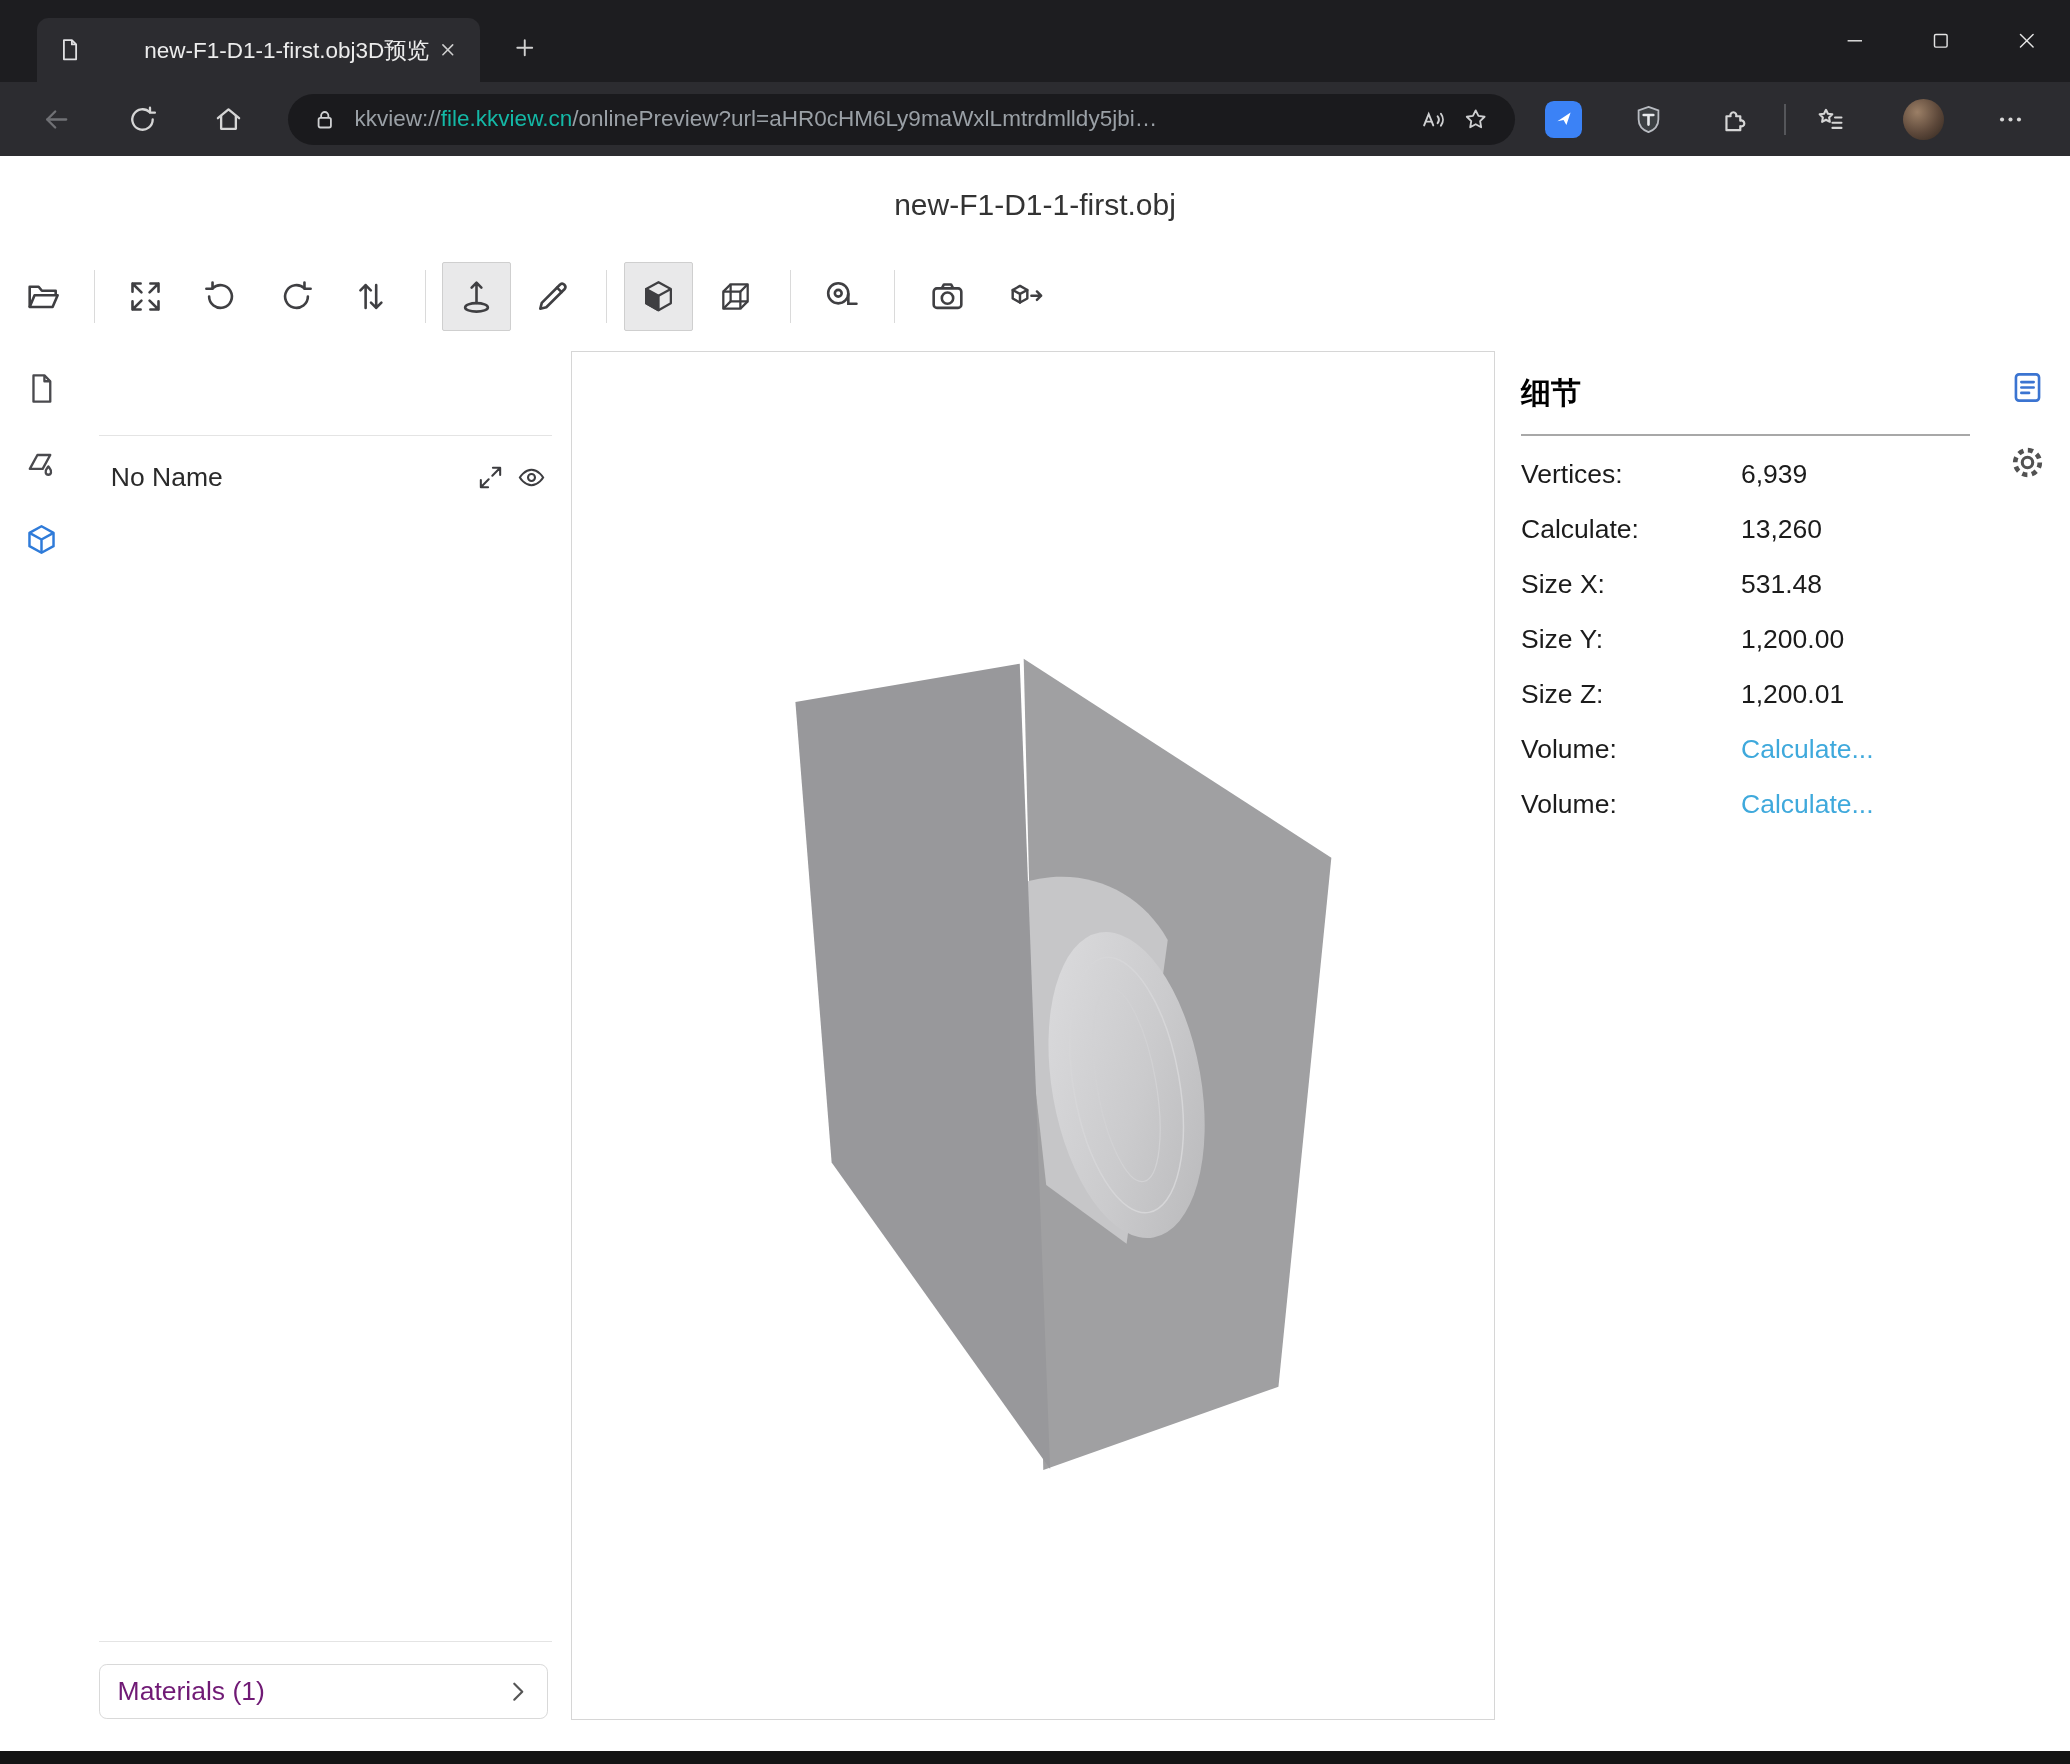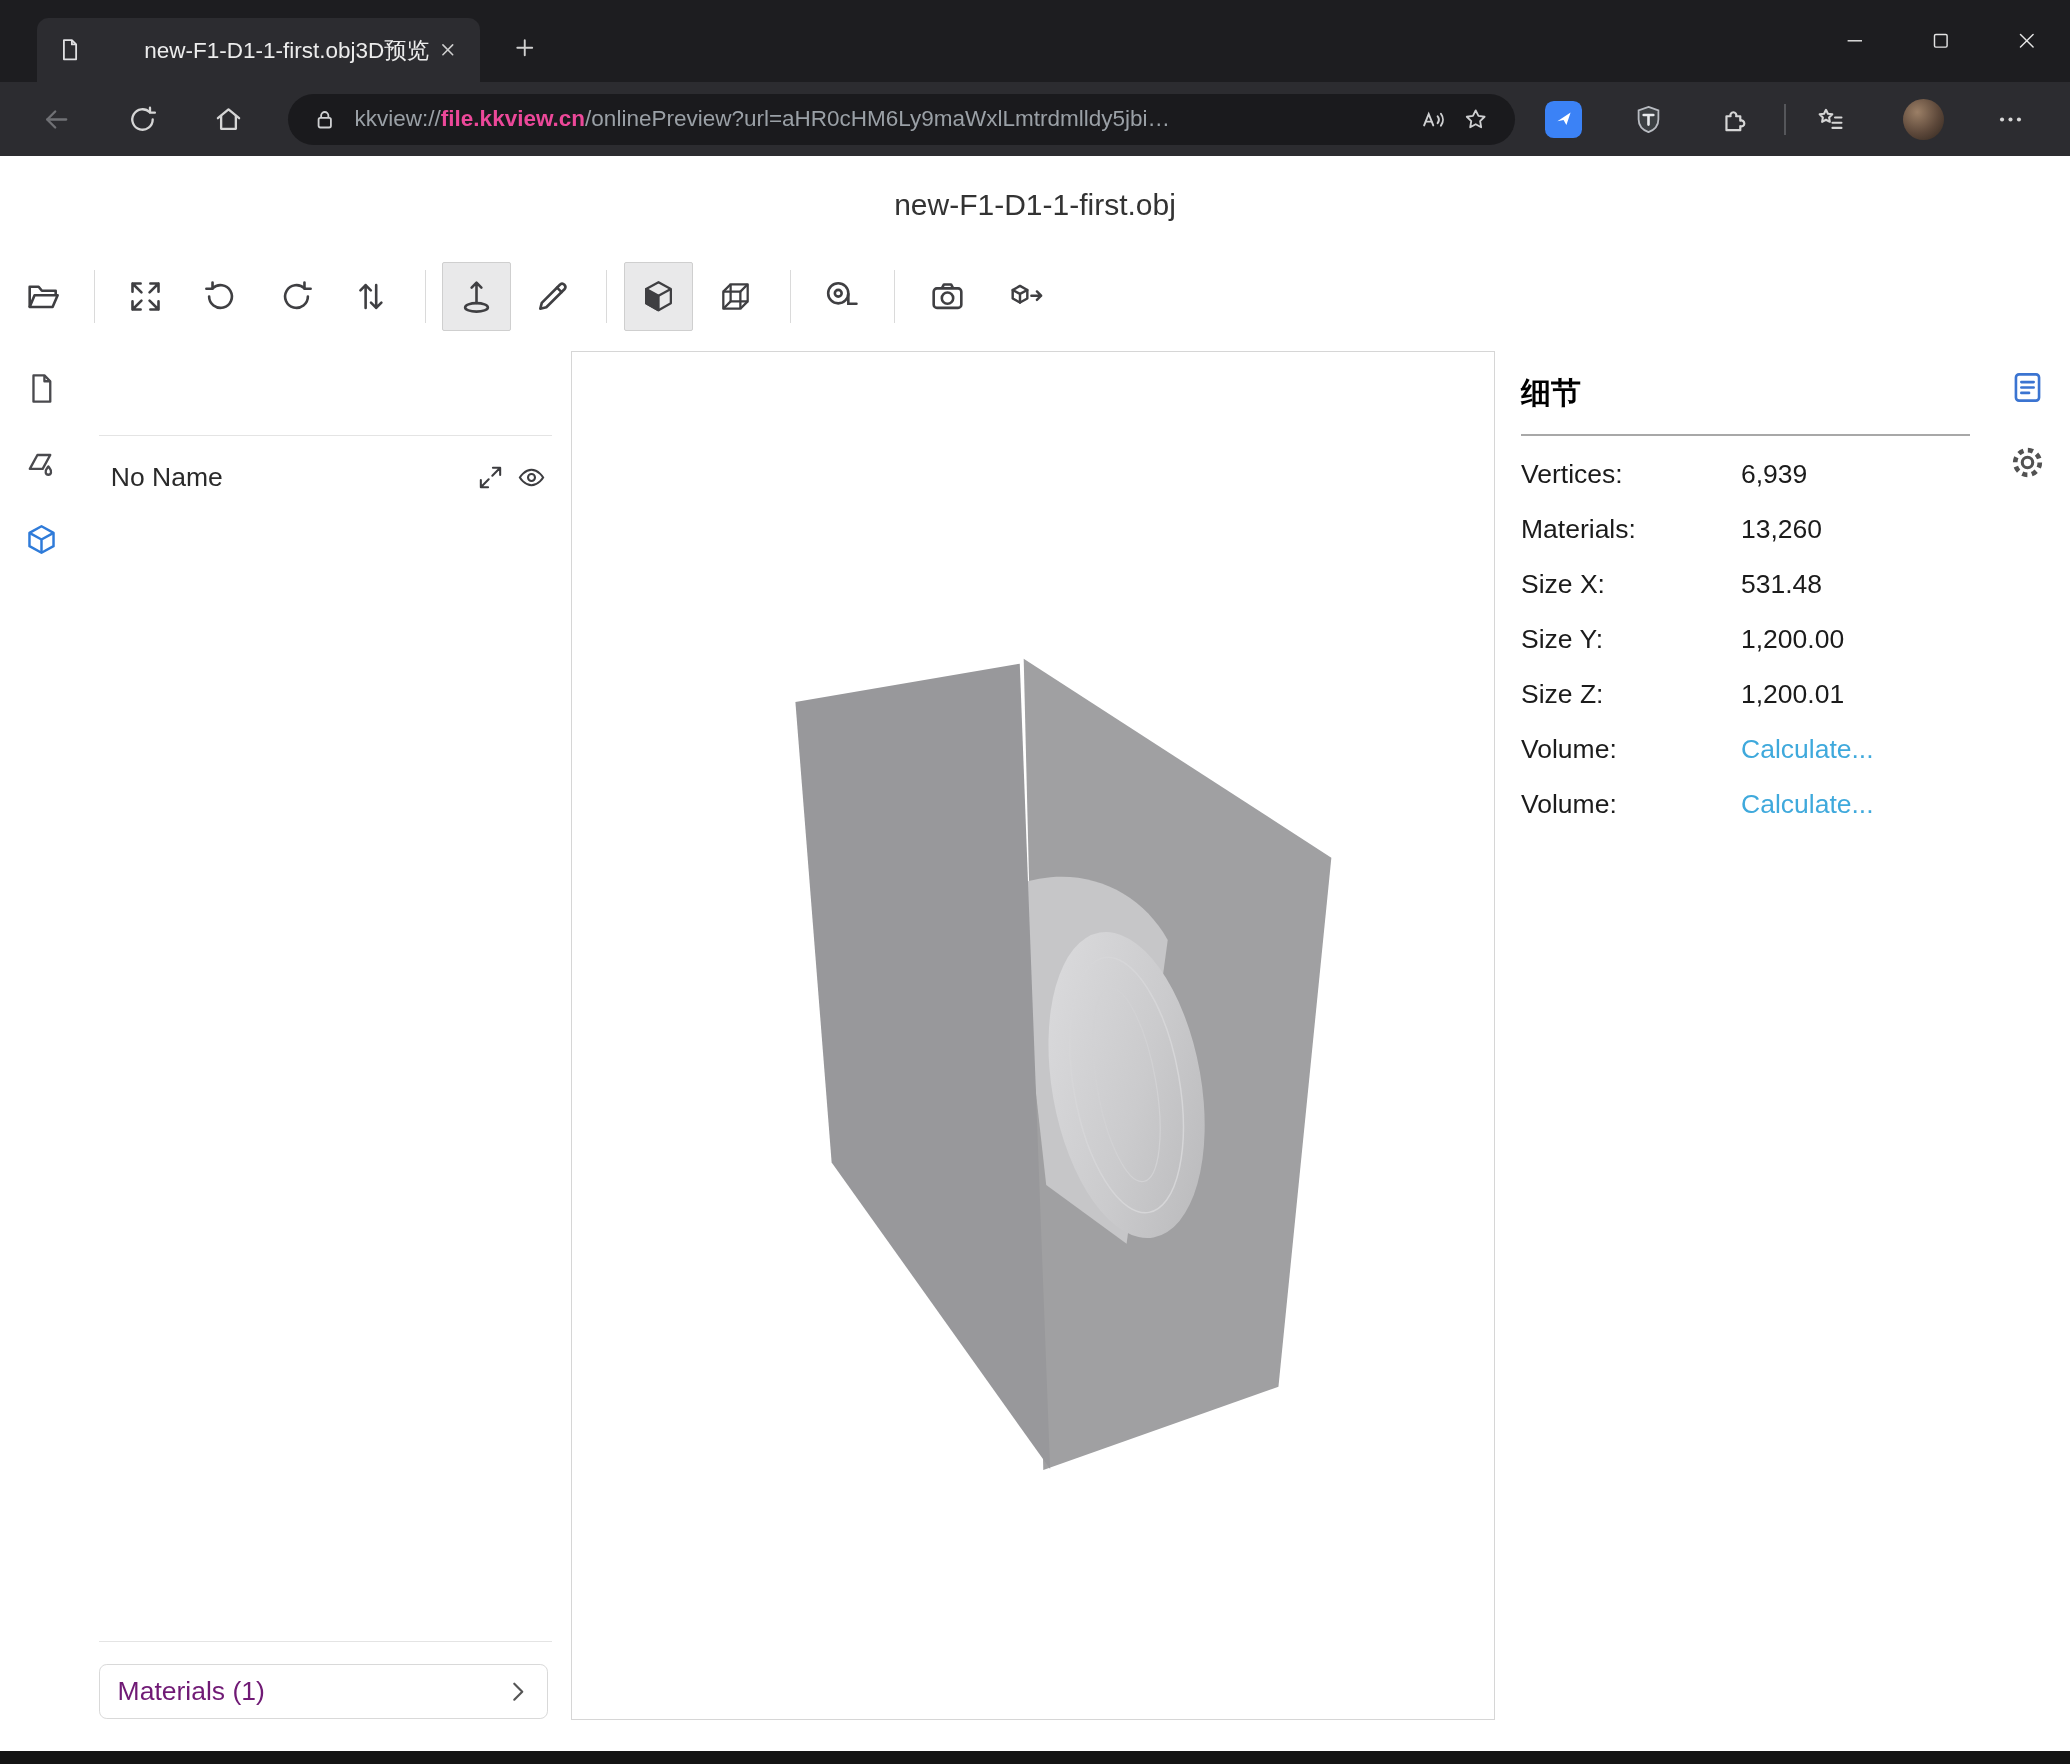--- a/index.html
+++ b/index.html
@@ -15,21 +15,21 @@
   .tab-close { width:37px; height:37px; display:flex; align-items:center; justify-content:center; color:#cfcfcf; border-radius:5.9px; }
   .newtab { position:absolute; left:502px; top:25.5px; width:45px; height:45px; display:flex; align-items:center; justify-content:center; color:#d0d0d0; }
   .wincontrols { position:absolute; right:0; top:0; height:82px; display:flex; }
   .winbtn { width:86px; height:82px; display:flex; align-items:center; justify-content:center; color:#e4e4e4; }
 
   .navbar { position:absolute; top:82px; left:0; right:0; height:74px; background:#2c2c30; }
   .nav-icon { position:absolute; top:13.7px; width:47px; height:47px; display:flex; align-items:center; justify-content:center; color:#d6d6d6; border-radius:7.8px; }
   .urlbar { position:absolute; left:288px; top:11.8px; width:1227px; height:51px; border-radius:25.5px; background:#1a1a1d;
             display:flex; align-items:center; padding:0 17.6px 0 23.5px; }
   .url-text { margin-left:17.6px; font-size:22.5px; white-space:nowrap; overflow:hidden; flex:1; color:#9aa0a6; }
-  .url-text .domain { color:#ec4899;font-weight:bold; }
+  .url-text .domain { color:#14b8a6; }
   .pill-icon { width:43px; height:43px; display:flex; align-items:center; justify-content:center; color:#cfd0d2; }
   .chrome-ext { position:absolute; top:14.7px; width:45px; height:45px; display:flex; align-items:center; justify-content:center; color:#d6d6d6; }
   .nav-divider { position:absolute; top:21.6px; left:1784px; width:2px; height:31px; background:#55565a; }
   .ext-badge { width:37px; height:37px; border-radius:8.8px; background:#3b82f6; display:flex; align-items:center; justify-content:center; }
   .avatar { width:41px; height:41px; border-radius:50%; background:radial-gradient(circle at 35% 32%, #9b7f66, #5d483a 55%, #2e241d 100%); }
 
   
   .content { position:absolute; top:157px; left:0; right:0; height:1595px; background:#fff; color:#2f2f2f; }
   .doc-title { position:absolute; top:31px; left:0; width:100%; text-align:center; font-size:30px; color:#333; }
 
@@ -361,21 +361,21 @@
 
     <div class="details">
       <h2>细节</h2>
       <div class="d-divider"></div>
       <div class="d-rows">
         <div class="d-row">
           <span class="d-label">Vertices:</span>
           <span class="d-value">6,939</span>
         </div>
         <div class="d-row">
-          <span class="d-label">Materials:</span>
+          <span class="d-label">Calculate:</span>
           <span class="d-value">13,260</span>
         </div>
         <div class="d-row">
           <span class="d-label">Size X:</span>
           <span class="d-value">531.48</span>
         </div>
         <div class="d-row">
           <span class="d-label">Size Y:</span>
           <span class="d-value">1,200.00</span>
         </div>

